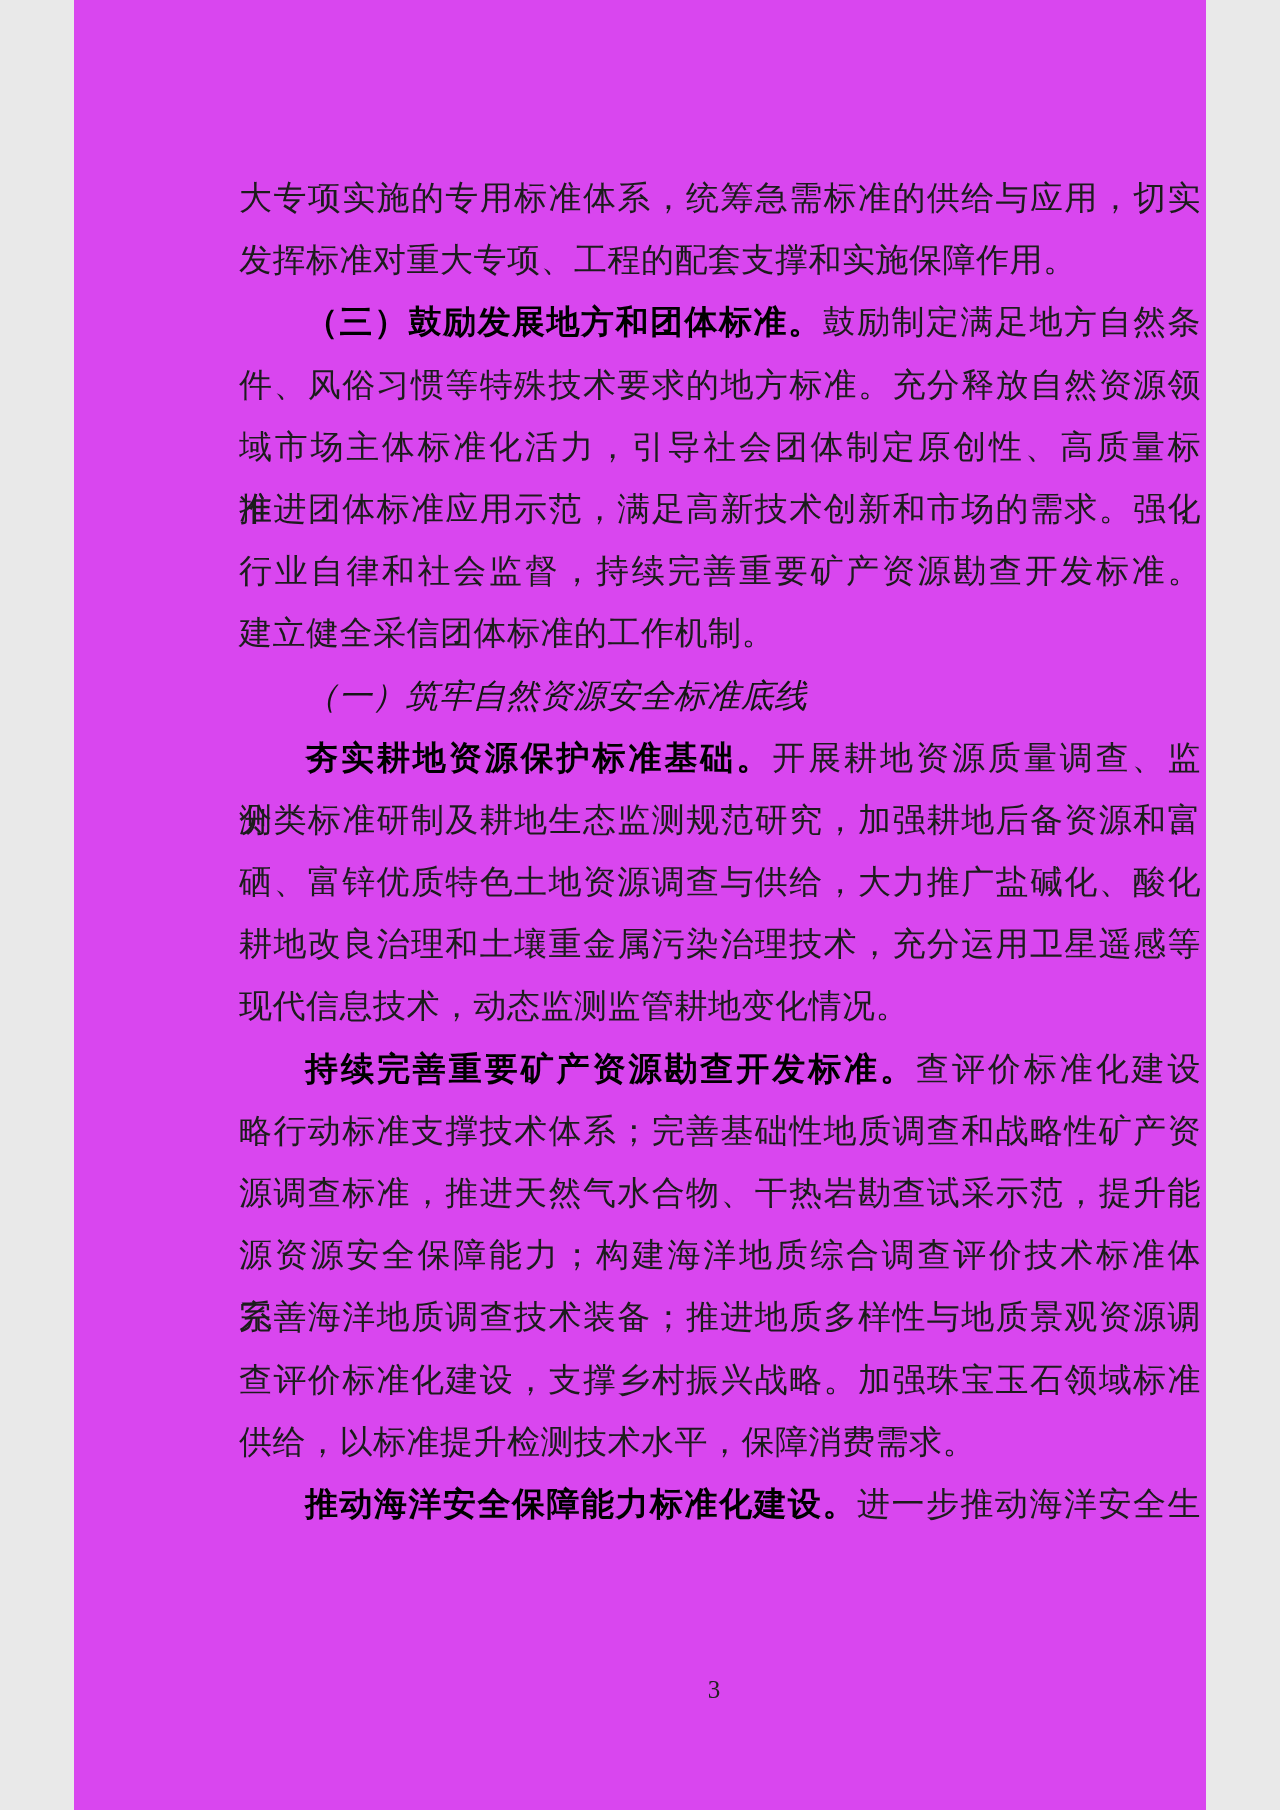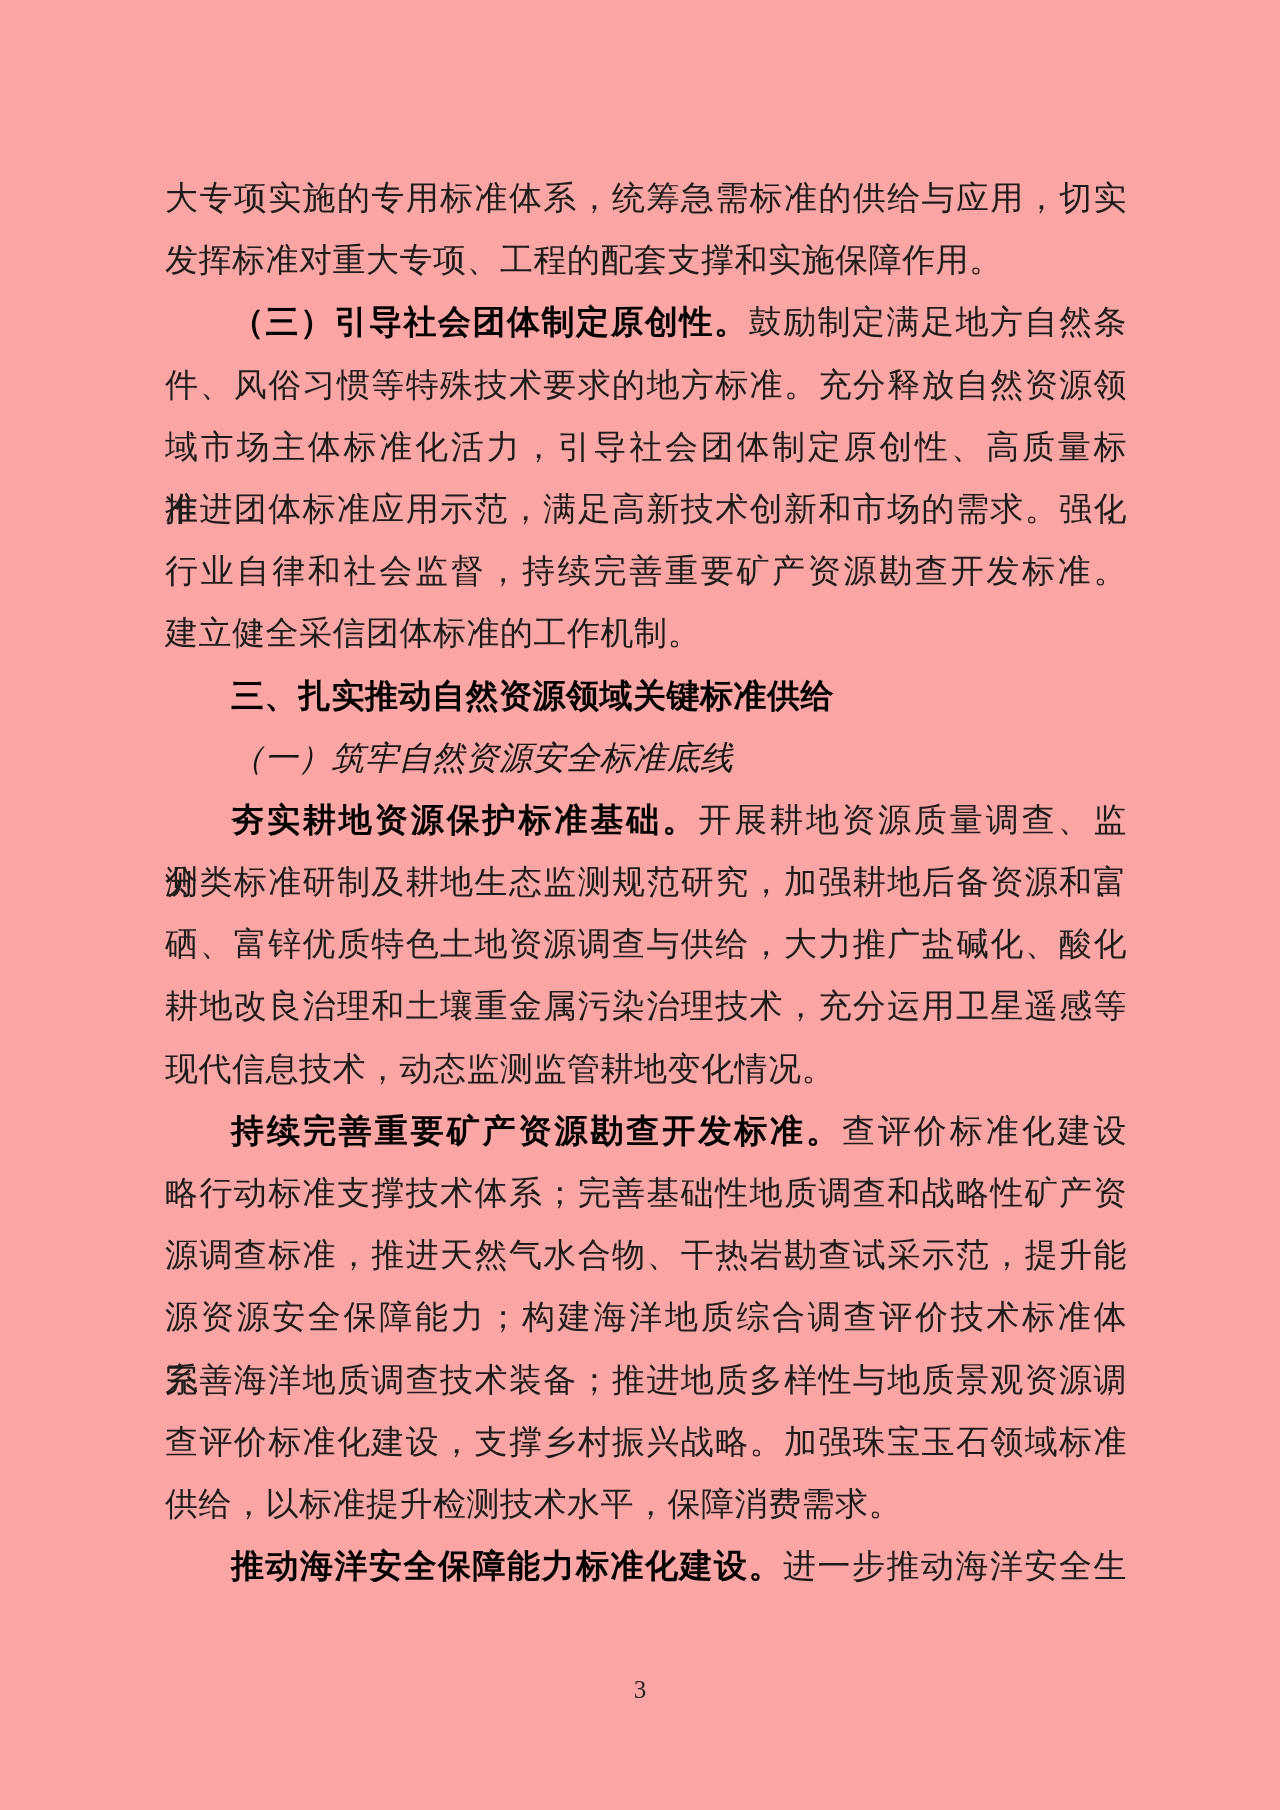--- a/index.html
+++ b/index.html
@@ -1,20 +1,20 @@
 <!DOCTYPE html>
 <html><head>
 <meta charset="utf-8">
 <style>
   html,body{margin:0;padding:0;background:#e9e9e9;}
   .page{
     position:relative;
-    width:1280px;height:1810px;
+    width:1132px;height:1810px;
     margin:0 auto;
-    background:#fca5a5;
+    background:#d946ef;
     overflow:hidden;
   }
   .text-block{
     position:absolute;
     left:165px;top:167px;
     width:962px;
   }
   .line{
     height:62.2px;
     line-height:62.2px;
@@ -54,27 +54,26 @@
     font-family:"Liberation Serif","DejaVu Serif",serif;
   }
 </style>
 </head>
 <body>
 
 <div class="page">
   <div class="text-block" id="text-block">
       <div class="line body j"><span>大专项实施的专用标准体系，统筹急需标准的供给与应用，切实</span></div>
       <div class="line body"><span>发挥标准对重大专项、工程的配套支撑和实施保障作用。</span></div>
-      <div class="line body j ind"><span class="b">（三）引导社会团体制定原创性。</span><span>鼓励制定满足地方自然条</span></div>
+      <div class="line body j ind"><span class="b">（三）鼓励发展地方和团体标准。</span><span>鼓励制定满足地方自然条</span></div>
       <div class="line body j"><span>件、风俗习惯等特殊技术要求的地方标准。充分释放自然资源领</span></div>
       <div class="line body j"><span>域市场主体标准化活力，引导社会团体制定原创性、高质量标准，</span></div>
       <div class="line body j"><span>推进团体标准应用示范，满足高新技术创新和市场的需求。强化</span></div>
       <div class="line body j"><span>行业自律和社会监督，持续完善重要矿产资源勘查开发标准。</span></div>
       <div class="line body"><span>建立健全采信团体标准的工作机制。</span></div>
-      <div class="line heading ind"><span class="b">三、扎实推动自然资源领域关键标准供给</span></div>
       <div class="line kai ind"><span>（一）筑牢自然资源安全标准底线</span></div>
       <div class="line body j ind"><span class="b">夯实耕地资源保护标准基础。</span><span>开展耕地资源质量调查、监测、</span></div>
       <div class="line body j"><span>分类标准研制及耕地生态监测规范研究，加强耕地后备资源和富</span></div>
       <div class="line body j"><span>硒、富锌优质特色土地资源调查与供给，大力推广盐碱化、酸化</span></div>
       <div class="line body j"><span>耕地改良治理和土壤重金属污染治理技术，充分运用卫星遥感等</span></div>
       <div class="line body"><span>现代信息技术，动态监测监管耕地变化情况。</span></div>
       <div class="line body j ind"><span class="b">持续完善重要矿产资源勘查开发标准。</span><span>查评价标准化建设</span></div>
       <div class="line body j"><span>略行动标准支撑技术体系；完善基础性地质调查和战略性矿产资</span></div>
       <div class="line body j"><span>源调查标准，推进天然气水合物、干热岩勘查试采示范，提升能</span></div>
       <div class="line body j"><span>源资源安全保障能力；构建海洋地质综合调查评价技术标准体系，</span></div>

